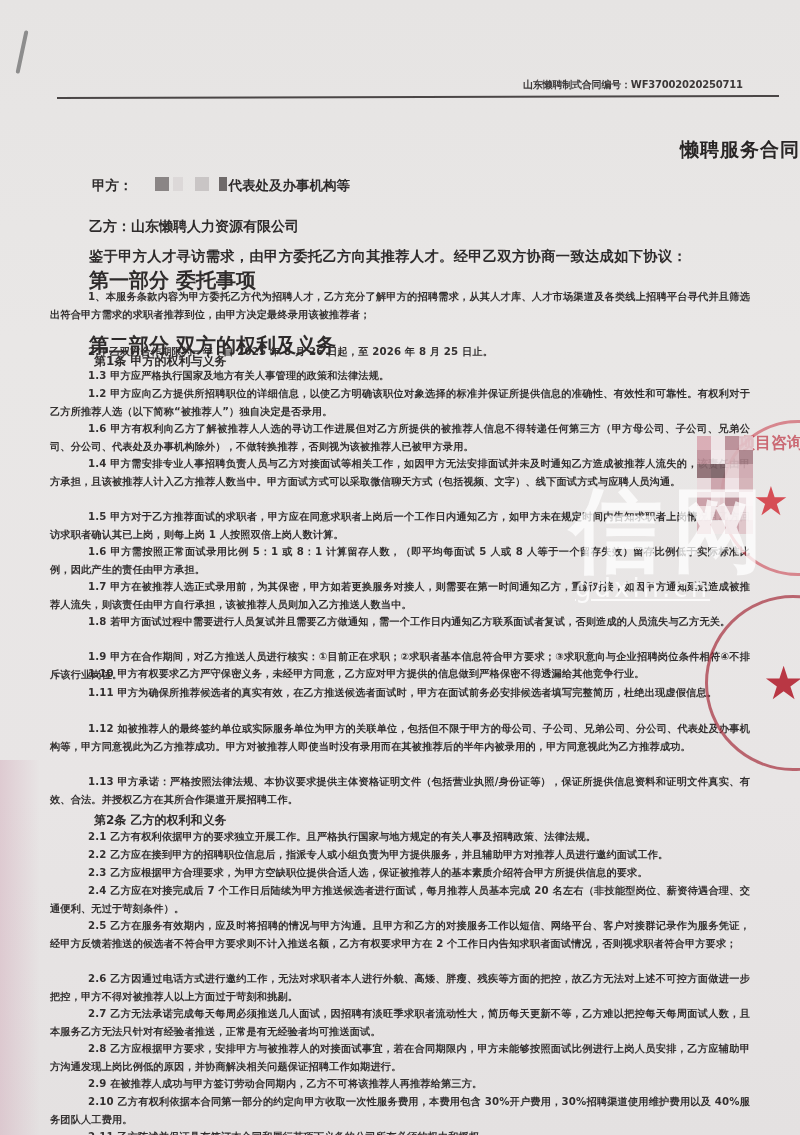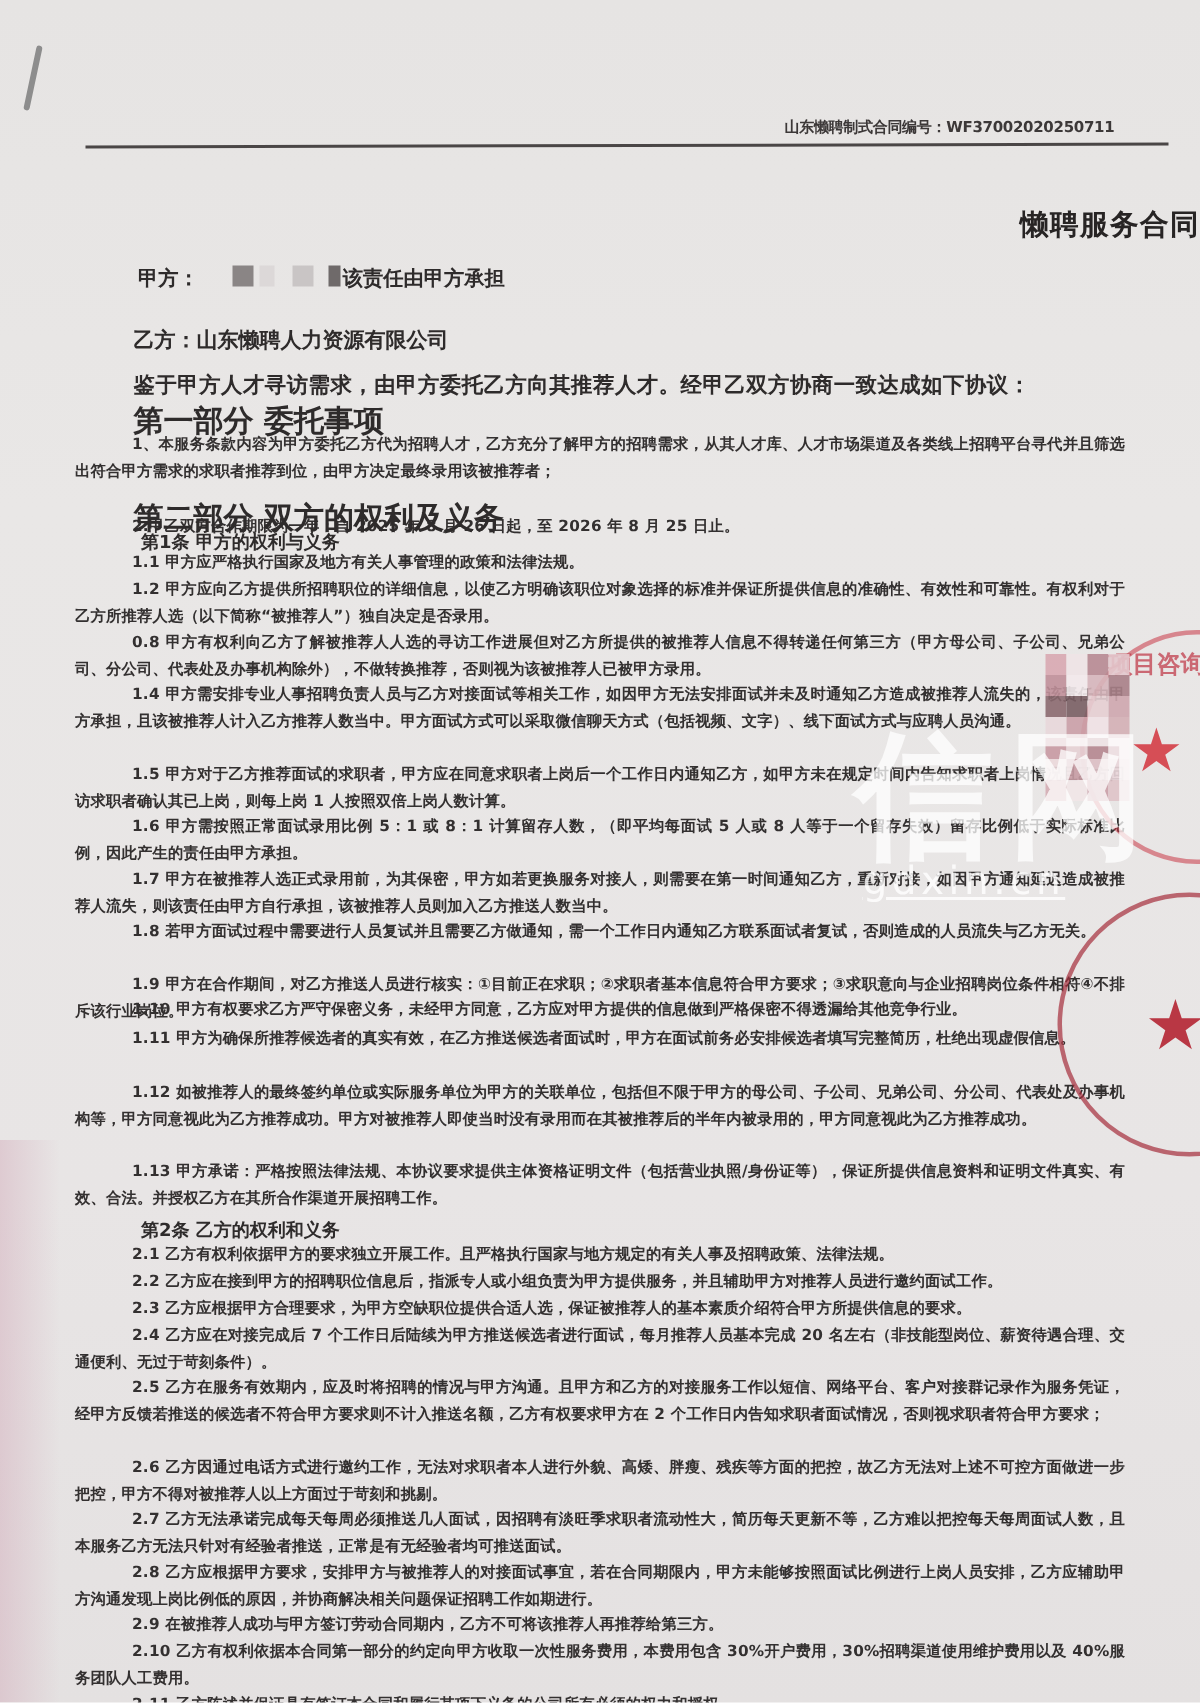--- a/index.html
+++ b/index.html
@@ -71,36 +71,36 @@
 <div class="header-rule"></div>
 
 <div class="title">懒聘服务合同</div>
 
 <div class="party-a">
   <span>甲方：</span>
   <span class="mosaic" style="background:#8a8585;margin-left:22px;"></span>
   <span class="mosaic" style="background:#dcd8d8;width:10px;"></span>
   <span class="mosaic" style="background:#c9c5c5;margin-left:10px;"></span>
   <span class="mosaic" style="background:#6f6a6a;width:8px;margin-left:8px;"></span>
-  <span>该责任由甲方承担</span>
+  <span>代表处及办事机构等</span>
 </div>
 
 <div class="party-b">乙方：山东懒聘人力资源有限公司</div>
 <div class="preamble">鉴于甲方人才寻访需求，由甲方委托乙方向其推荐人才。经甲乙双方协商一致达成如下协议：</div>
 
 <div class="sec-heading" style="left:89px;top:267px;">第一部分 委托事项</div>
 <div class="clause" style="top:288px;">1、本服务条款内容为甲方委托乙方代为招聘人才，乙方充分了解甲方的招聘需求，从其人才库、人才市场渠道及各类线上招聘平台寻代并且筛选出符合甲方需求的求职者推荐到位，由甲方决定最终录用该被推荐者；</div>
 <div class="clause" style="top:322px;margin-top:21px;">2.甲乙双方合作期限为一年：自 2025 年 8 月 26 日起，至 2026 年 8 月 25 日止。</div>
 
 <div class="sec-heading" style="left:89px;top:332px;">第二部分 双方的权利及义务</div>
 <div class="art-heading" style="left:94px;top:353px;">第1条 甲方的权利与义务</div>
 
-<div class="clause" style="top:367px;">1.1 甲方应严格执行国家及地方有关人事管理的政策和法律法规。</div>
+<div class="clause" style="top:367px;">1.3 甲方应严格执行国家及地方有关人事管理的政策和法律法规。</div>
 <div class="clause" style="top:385px;">1.2 甲方应向乙方提供所招聘职位的详细信息，以使乙方明确该职位对象选择的标准并保证所提供信息的准确性、有效性和可靠性。有权利对于乙方所推荐人选（以下简称“被推荐人”）独自决定是否录用。</div>
-<div class="clause" style="top:420px;">0.8 甲方有权利向乙方了解被推荐人人选的寻访工作进展但对乙方所提供的被推荐人信息不得转递任何第三方（甲方母公司、子公司、兄弟公司、分公司、代表处及办事机构除外），不做转换推荐，否则视为该被推荐人已被甲方录用。</div>
+<div class="clause" style="top:420px;">1.6 甲方有权利向乙方了解被推荐人人选的寻访工作进展但对乙方所提供的被推荐人信息不得转递任何第三方（甲方母公司、子公司、兄弟公司、分公司、代表处及办事机构除外），不做转换推荐，否则视为该被推荐人已被甲方录用。</div>
 <div class="clause" style="top:455px;">1.4 甲方需安排专业人事招聘负责人员与乙方对接面试等相关工作，如因甲方无法安排面试并未及时通知乙方造成被推荐人流失的，该责任由甲方承担，且该被推荐人计入乙方推荐人数当中。甲方面试方式可以采取微信聊天方式（包括视频、文字）、线下面试方式与应聘人员沟通。</div>
 <div class="clause" style="top:508px;">1.5 甲方对于乙方推荐面试的求职者，甲方应在同意求职者上岗后一个工作日内通知乙方，如甲方未在规定时间内告知求职者上岗情况且乙方回访求职者确认其已上岗，则每上岗 1 人按照双倍上岗人数计算。</div>
 <div class="clause" style="top:543px;">1.6 甲方需按照正常面试录用比例 5：1 或 8：1 计算留存人数，（即平均每面试 5 人或 8 人等于一个留存失效）留存比例低于实际标准比例，因此产生的责任由甲方承担。</div>
 <div class="clause" style="top:578px;">1.7 甲方在被推荐人选正式录用前，为其保密，甲方如若更换服务对接人，则需要在第一时间通知乙方，重新对接，如因甲方通知延迟造成被推荐人流失，则该责任由甲方自行承担，该被推荐人员则加入乙方推送人数当中。</div>
 <div class="clause" style="top:613px;">1.8 若甲方面试过程中需要进行人员复试并且需要乙方做通知，需一个工作日内通知乙方联系面试者复试，否则造成的人员流失与乙方无关。</div>
 <div class="clause" style="top:648px;">1.9 甲方在合作期间，对乙方推送人员进行核实：①目前正在求职；②求职者基本信息符合甲方要求；③求职意向与企业招聘岗位条件相符④不排斥该行业岗位。</div>
 <div class="clause" style="top:665px;">1.10 甲方有权要求乙方严守保密义务，未经甲方同意，乙方应对甲方提供的信息做到严格保密不得透漏给其他竞争行业。</div>
 <div class="clause" style="top:684px;">1.11 甲方为确保所推荐候选者的真实有效，在乙方推送候选者面试时，甲方在面试前务必安排候选者填写完整简历，杜绝出现虚假信息。</div>
 <div class="clause" style="top:720px;">1.12 如被推荐人的最终签约单位或实际服务单位为甲方的关联单位，包括但不限于甲方的母公司、子公司、兄弟公司、分公司、代表处及办事机构等，甲方同意视此为乙方推荐成功。甲方对被推荐人即使当时没有录用而在其被推荐后的半年内被录用的，甲方同意视此为乙方推荐成功。</div>
 <div class="clause" style="top:773px;">1.13 甲方承诺：严格按照法律法规、本协议要求提供主体资格证明文件（包括营业执照/身份证等），保证所提供信息资料和证明文件真实、有效、合法。并授权乙方在其所合作渠道开展招聘工作。</div>

